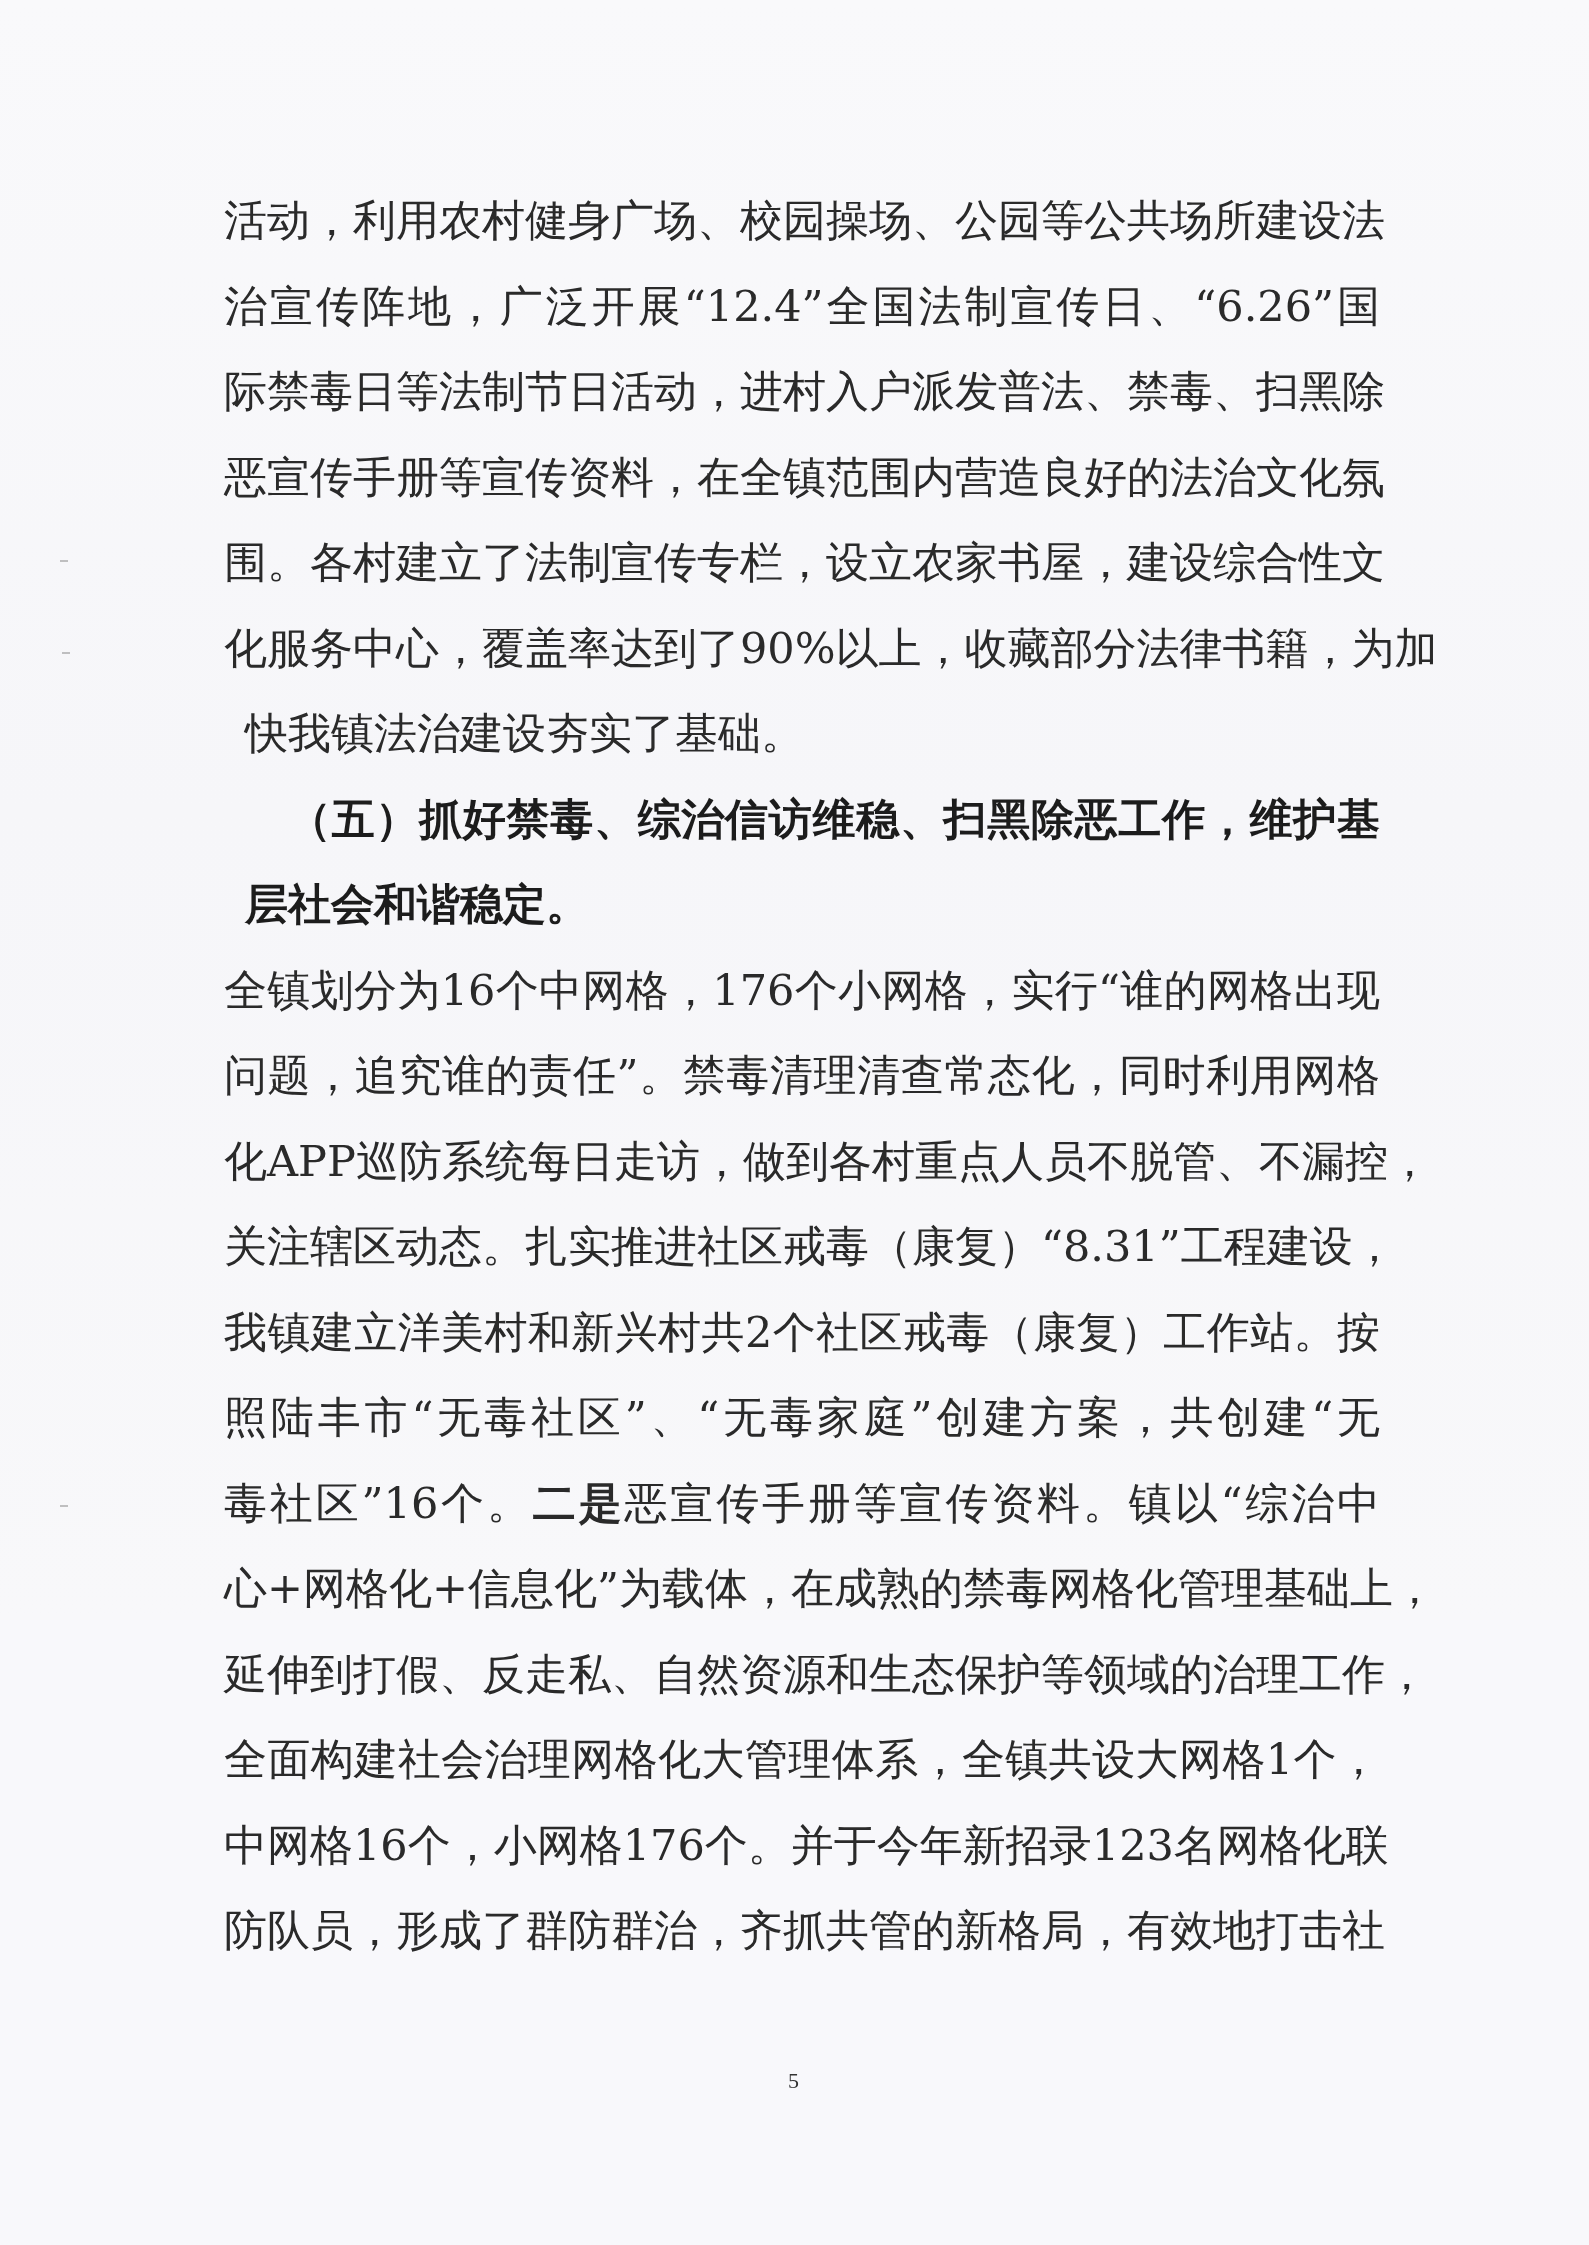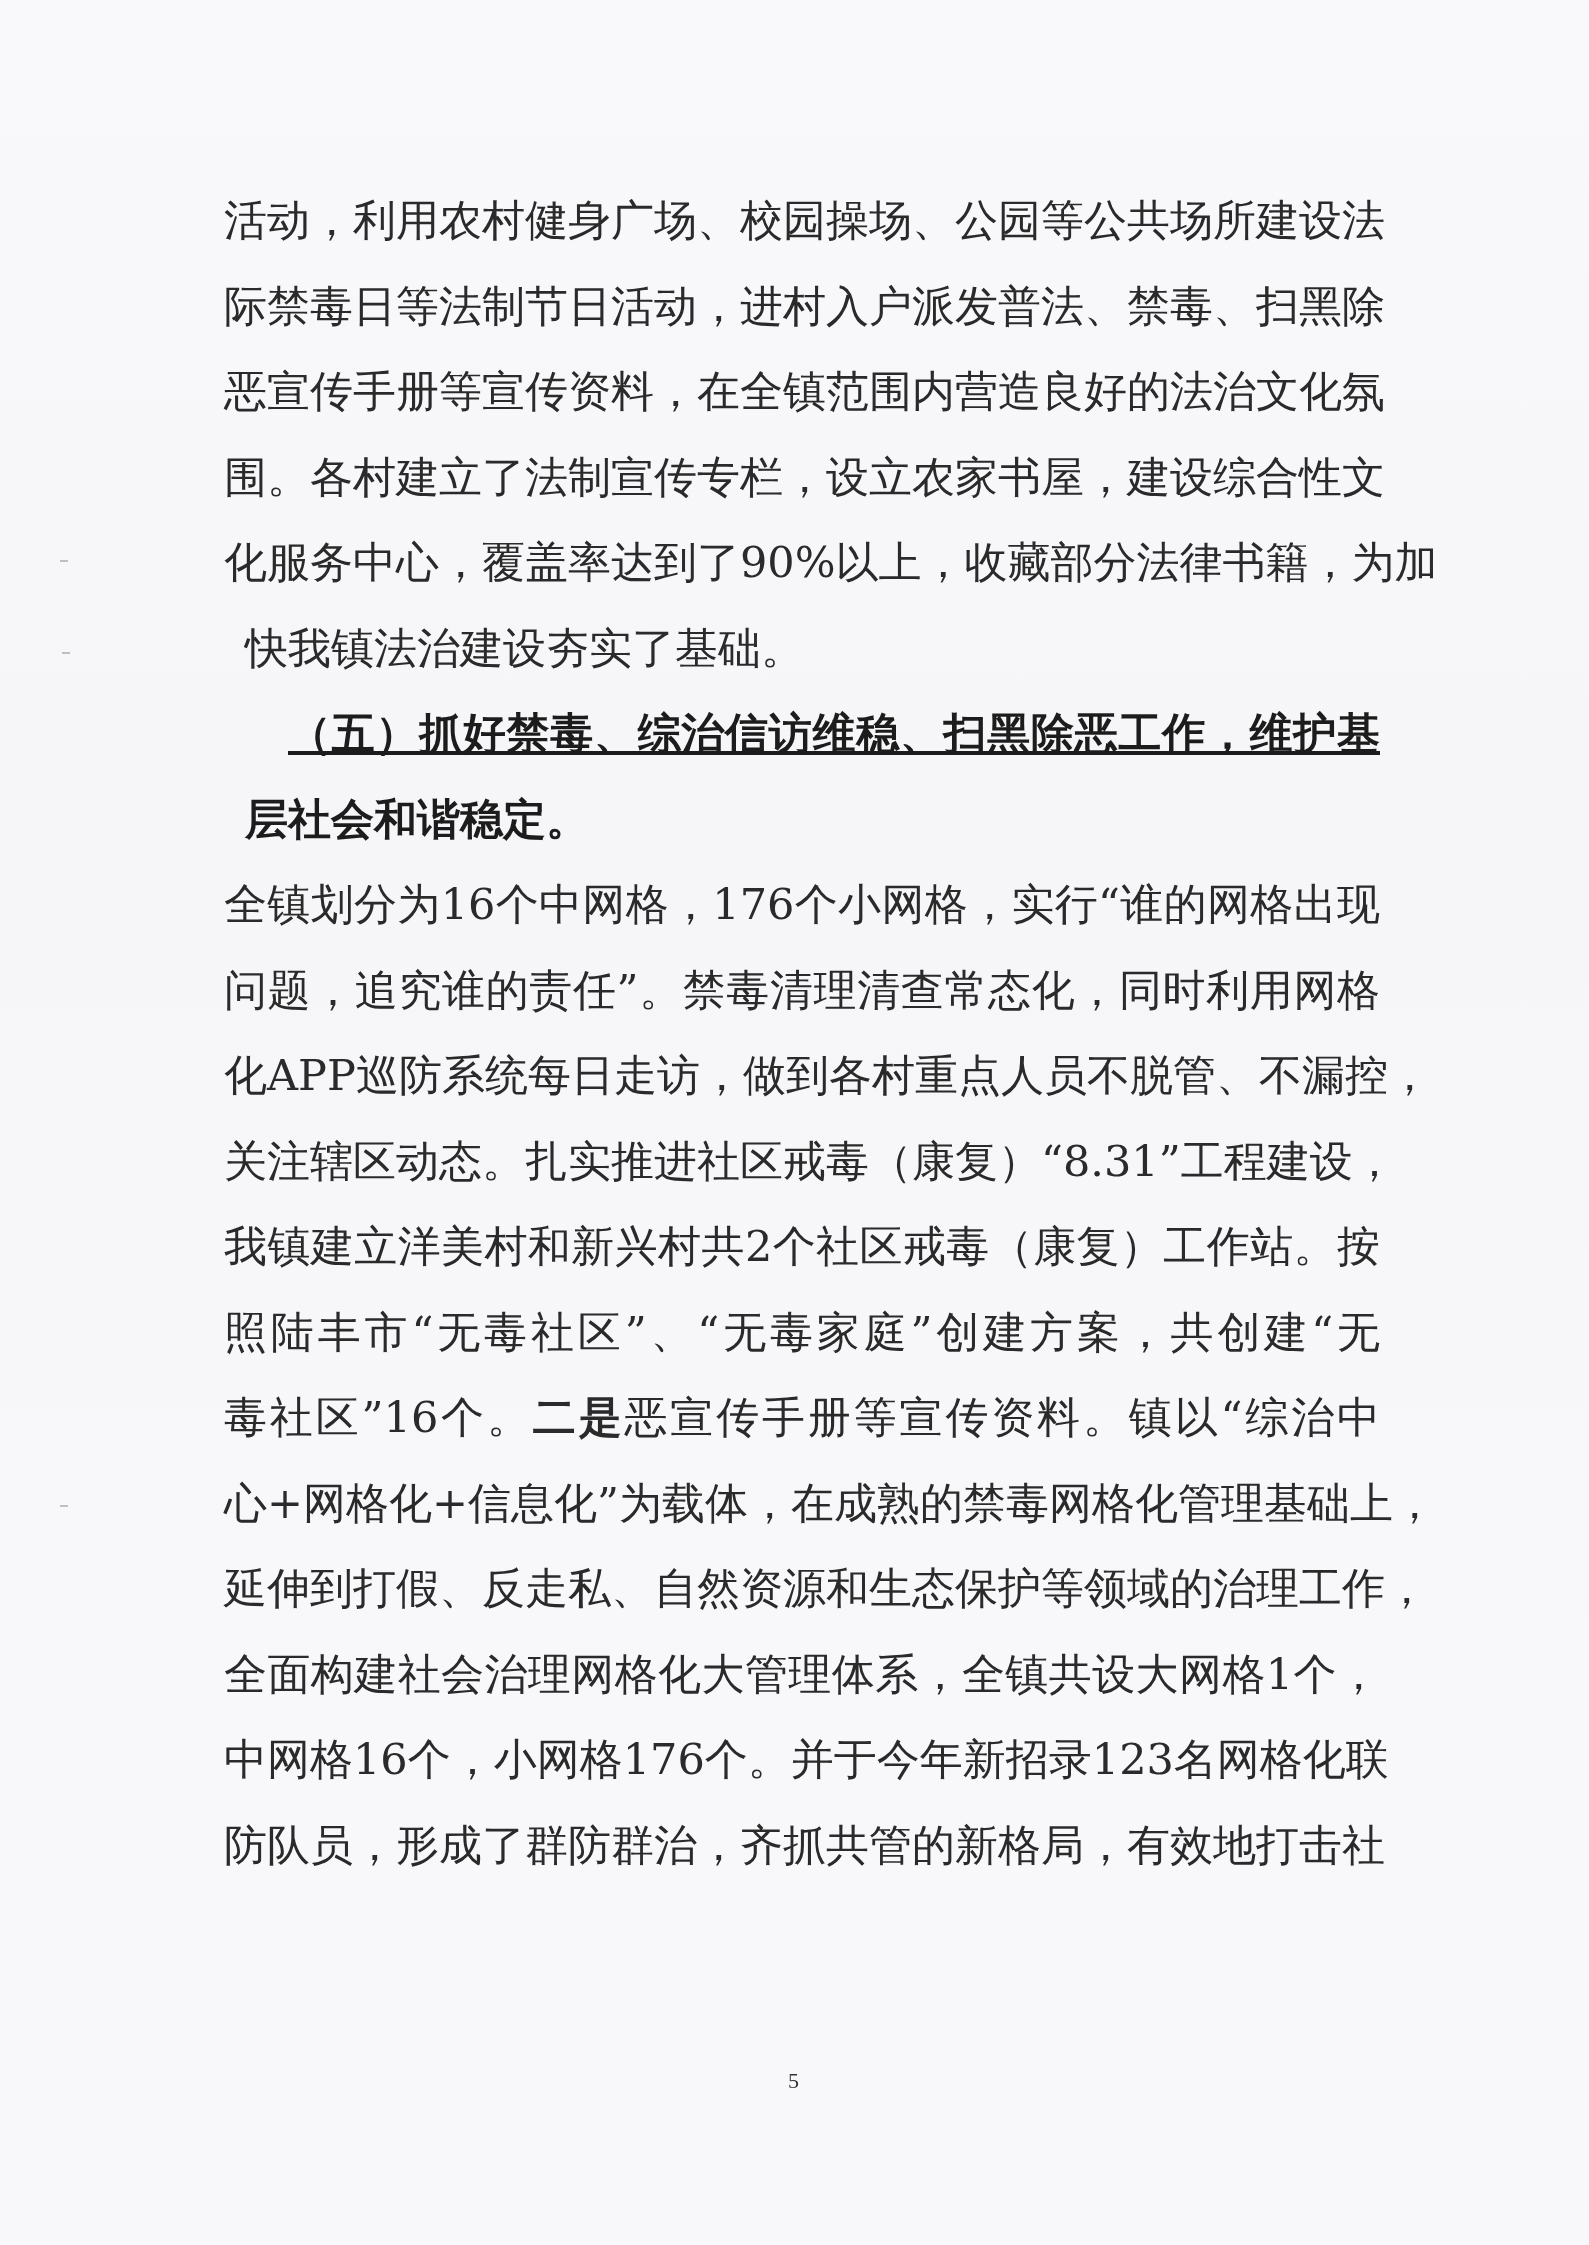--- a/index.html
+++ b/index.html
@@ -73,29 +73,30 @@
 <div class="page">
 
   <div class="scan-mark" style="left:60px; top:560px;"></div>
   <div class="scan-mark" style="left:62px; top:652px;"></div>
   <div class="scan-mark" style="left:60px; top:1505px;"></div>
 
   <div class="content">
 
     <div>
       <span class="line">活动，利用农村健身广场、校园操场、公园等公共场所建设法</span>
+      <span class="line">治宣传阵地，广泛开展“12.4”全国法制宣传日、“6.26”国</span>
       <span class="line">际禁毒日等法制节日活动，进村入户派发普法、禁毒、扫黑除</span>
       <span class="line">恶宣传手册等宣传资料，在全镇范围内营造良好的法治文化氛</span>
       <span class="line">围。各村建立了法制宣传专栏，设立农家书屋，建设综合性文</span>
       <span class="line">化服务中心，覆盖率达到了90%以上，收藏部分法律书籍，为加</span>
       <span class="line last">快我镇法治建设夯实了基础。</span>
     </div>
 
     <div>
-      <span class="line bold indent" style="padding-left:64px;text-decoration:underline;">（五）抓好禁毒、综治信访维稳、扫黑除恶工作，维护基</span>
+      <span class="line bold indent" style="padding-left:64px;">（五）抓好禁毒、综治信访维稳、扫黑除恶工作，维护基</span>
       <span class="line bold last">层社会和谐稳定。</span>
     </div>
 
     <div>
       <span class="line">全镇划分为16个中网格，176个小网格，实行“谁的网格出现</span>
       <span class="line">问题，追究谁的责任”。禁毒清理清查常态化，同时利用网格</span>
       <span class="line">化APP巡防系统每日走访，做到各村重点人员不脱管、不漏控，</span>
       <span class="line">关注辖区动态。扎实推进社区戒毒（康复）“8.31”工程建设，</span>
       <span class="line">我镇建立洋美村和新兴村共2个社区戒毒（康复）工作站。按</span>
       <span class="line">照陆丰市“无毒社区”、“无毒家庭”创建方案，共创建“无</span>

